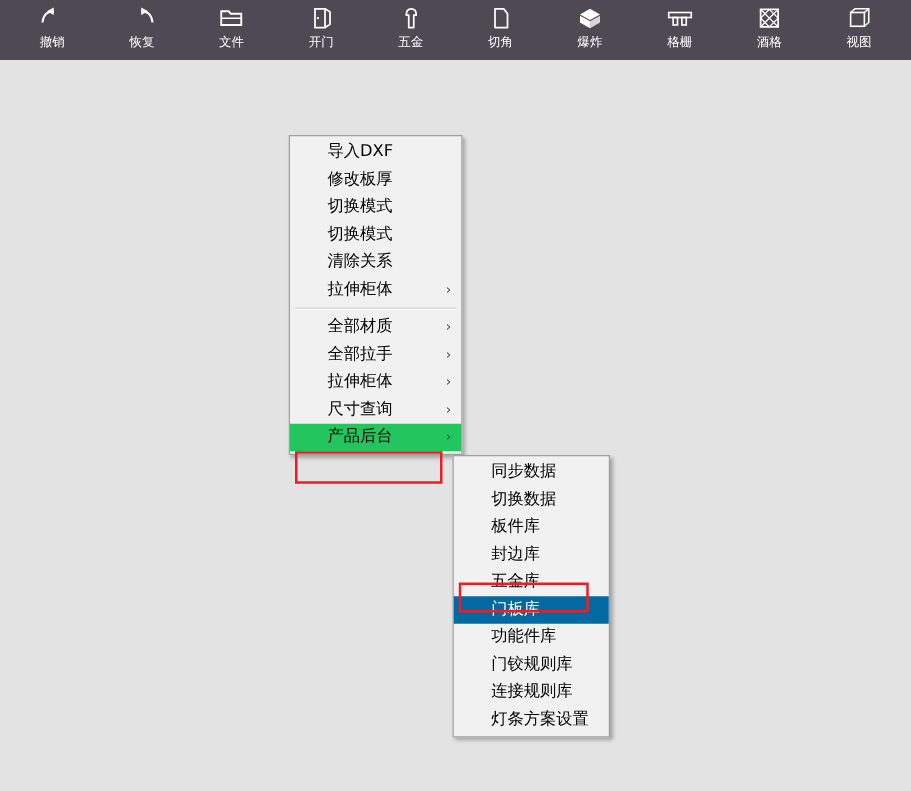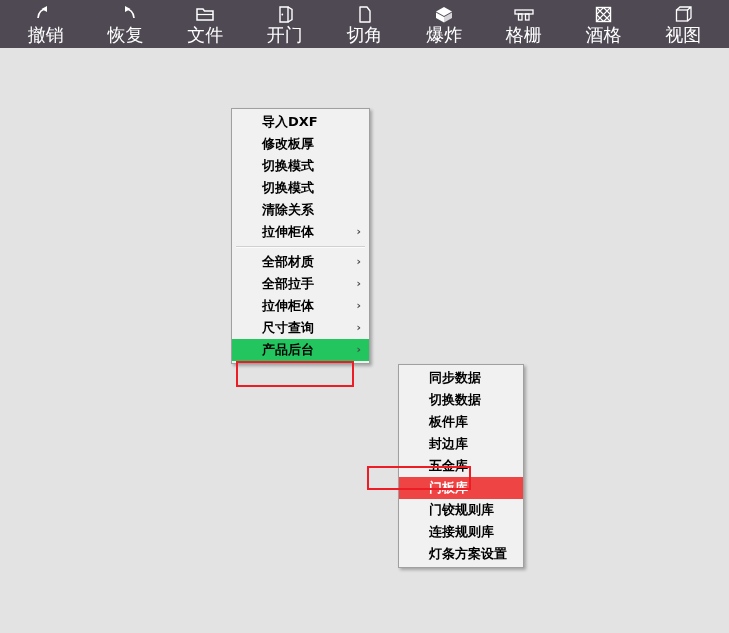--- a/index.html
+++ b/index.html
@@ -40,21 +40,21 @@
   .tb-icon {
     height: 22px;
     width: 26px;
     display: flex;
     align-items: center;
     justify-content: center;
   }
   .tb-icon svg { display: block; }
   .tb-label {
     color: #ffffff;
-    font-size: 18px;
+    font-size: 10px;
     line-height: 19px;
     white-space: nowrap;
     letter-spacing: 0px;
   }
 
   
   .menu {
     position: absolute;
     background: #f1f1f1;
     border: 1px solid #a0a0a0;
@@ -64,49 +64,47 @@
   }
   #menu-main {
     left: 231px;
     top: 108px;
     width: 139px;
   }
   #menu-sub {
     left: 362px;
     top: 364px;
     width: 126px;
-    margin-left: 36px;
   }
   .menu-item {
     position: relative;
     height: 22px;
     line-height: 22px;
     font-size: 13px;
     color: #000000;
     padding: 0 6px 0 30px;
     white-space: nowrap;
     cursor: default;
     box-sizing: border-box;
-    font-weight: bold;
   }
   .menu-item .label { display: inline-block; }
   .menu-item .arrow {
     position: absolute;
     right: 8px;
     top: 0;
     font-size: 11px;
     line-height: 22px;
     color: #4a4a4a;
     font-family: "DejaVu Sans", sans-serif;
   }
   .menu-item.hl-light {
     background: #22c55e;
   }
   .menu-item.hl-strong {
-    background: #ef4444;
+    background: #0369a1;
     color: #ffffff;
   }
   .menu-sep {
     height: 1px;
     margin: 3px 4px 3px 4px;
     background: #d0d0d0;
     border-bottom: 1px solid #fbfbfb;
     font-size: 0;
   }
 
@@ -170,20 +168,28 @@
     <span class="tb-icon">
       <svg width="18" height="19" viewBox="0 0 18 19">
         <path d="M4 2 L12 2 L12 17 L4 17 Z" stroke="#fff" stroke-width="1.4" fill="none"></path>
         <path d="M12 2 L16 4.5 L16 14.5 L12 17" stroke="#fff" stroke-width="1.4" fill="none"></path>
         <circle cx="6.3" cy="9.5" r="0.9" fill="#fff"></circle>
       </svg>
     </span>
     <span class="tb-label">开门</span>
   </div>
 
+  <div class="tb-item">
+    <span class="tb-icon">
+      <svg width="18" height="19" viewBox="0 0 18 19">
+        <path d="M5 7 C5 3.5 7 2 9 2 C11 2 13 3.5 13 7 L11 7 L11 17 L7 17 L7 7 Z" stroke="#fff" stroke-width="1.4" fill="none" stroke-linejoin="round"></path>
+      </svg>
+    </span>
+    <span class="tb-label">五金</span>
+  </div>
 
   <div class="tb-item">
     <span class="tb-icon">
       <svg width="17" height="19" viewBox="0 0 17 19">
         <path d="M4 2 L11 2 L14 6 L14 17 L4 17 Z" stroke="#fff" stroke-width="1.4" fill="none" stroke-linejoin="round"></path>
       </svg>
     </span>
     <span class="tb-label">切角</span>
   </div>
 
@@ -290,20 +296,23 @@
   <div class="menu-item">
     <span class="label">封边库</span>
   </div>
   <div class="menu-item">
     <span class="label">五金库</span>
   </div>
   <div class="menu-item hl-strong">
     <span class="label">门板库</span>
   </div>
   <div class="menu-item">
+    <span class="label">功能件库</span>
+  </div>
+  <div class="menu-item">
     <span class="label">门铰规则库</span>
   </div>
   <div class="menu-item">
     <span class="label">连接规则库</span>
   </div>
   <div class="menu-item">
     <span class="label">灯条方案设置</span>
   </div>
 </div>
 

